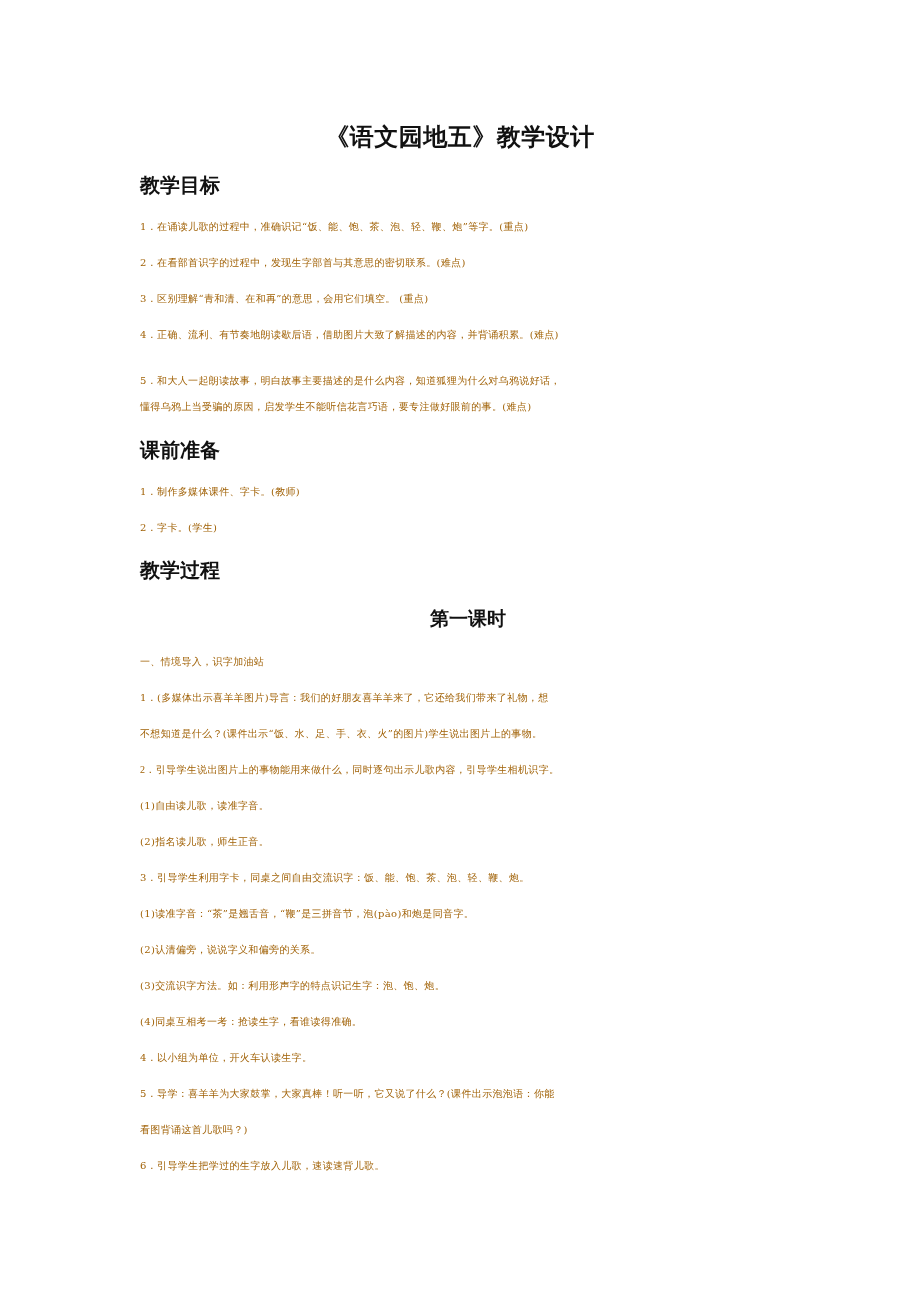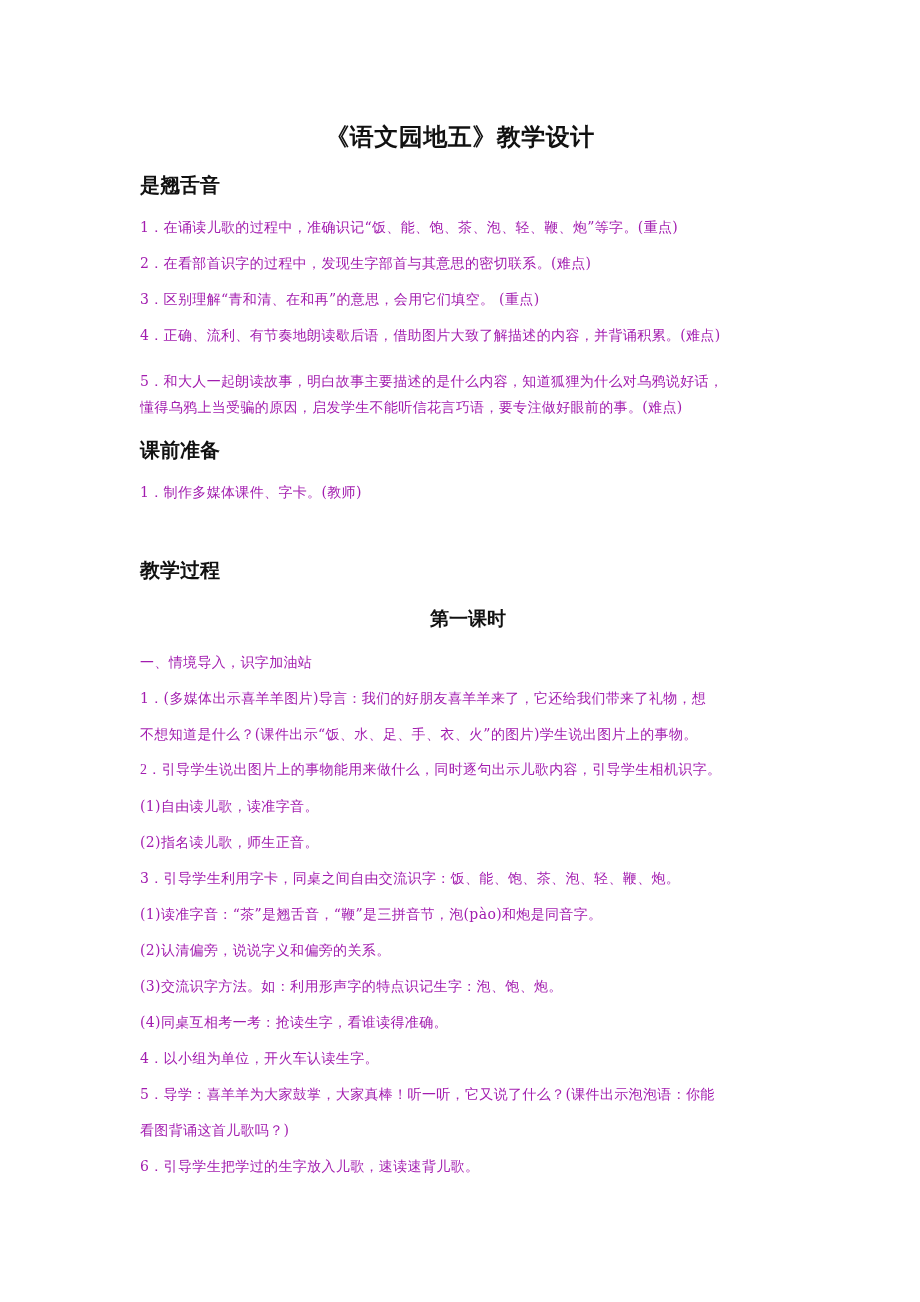--- a/index.html
+++ b/index.html
@@ -49,44 +49,45 @@
     font-family: "DejaVu Sans", "Liberation Sans", sans-serif;
     font-size: 19px;
     line-height: 28px;
     font-weight: bold;
     padding-left: 8px;
   }
   .line {
     position: absolute;
     left: 140px;
     width: 645px;
-    font-size: 14px;
+    font-size: 10px;
     line-height: 22px;
     white-space: nowrap;
-    color: #a21caf;
+    color: #a16207;
     letter-spacing: 0.35px;
   }
 </style>
 </head>
 <body>
 
 <div class="page">
 
   <div class="doc-title">《语文园地五》教学设计</div>
 
-  <div class="section-heading" style="top:171px;">是翘舌音</div>
+  <div class="section-heading" style="top:171px;">教学目标</div>
   <div class="line" style="top:216px;">1．在诵读儿歌的过程中，准确识记“饭、能、饱、茶、泡、轻、鞭、炮”等字。(重点)</div>
   <div class="line" style="top:252px;">2．在看部首识字的过程中，发现生字部首与其意思的密切联系。(难点)</div>
   <div class="line" style="top:288px;">3．区别理解“青和清、在和再”的意思，会用它们填空。 (重点)</div>
   <div class="line" style="top:324px;">4．正确、流利、有节奏地朗读歇后语，借助图片大致了解描述的内容，并背诵积累。(难点)</div>
   <div class="line" style="top:360px;margin-top:10px;">5．和大人一起朗读故事，明白故事主要描述的是什么内容，知道狐狸为什么对乌鸦说好话，</div>
   <div class="line" style="top:396px;">懂得乌鸦上当受骗的原因，启发学生不能听信花言巧语，要专注做好眼前的事。(难点)</div>
 
   <div class="section-heading" style="top:436px;">课前准备</div>
   <div class="line" style="top:481px;">1．制作多媒体课件、字卡。(教师)</div>
+  <div class="line" style="top:517px;">2．字卡。(学生)</div>
 
   <div class="section-heading" style="top:556px;">教学过程</div>
   <div class="lesson-title" style="top:604px;">第一课时</div>
 
   <div class="line" style="top:651px;">一、情境导入，识字加油站</div>
   <div class="line" style="top:687px;">1．(多媒体出示喜羊羊图片)导言：我们的好朋友喜羊羊来了，它还给我们带来了礼物，想</div>
   <div class="line" style="top:723px;">不想知道是什么？(课件出示“饭、水、足、手、衣、火”的图片)学生说出图片上的事物。</div>
   <div class="line" style="top:759px;font-family:Liberation Serif, serif;">2．引导学生说出图片上的事物能用来做什么，同时逐句出示儿歌内容，引导学生相机识字。</div>
   <div class="line" style="top:795px;">(1)自由读儿歌，读准字音。</div>
   <div class="line" style="top:831px;">(2)指名读儿歌，师生正音。</div>

